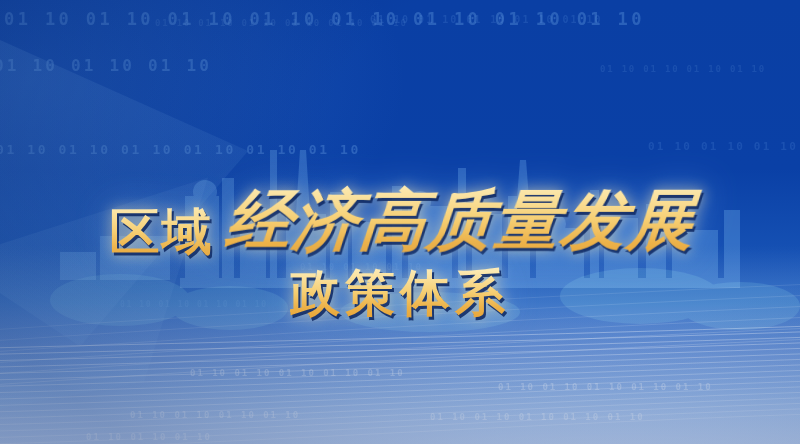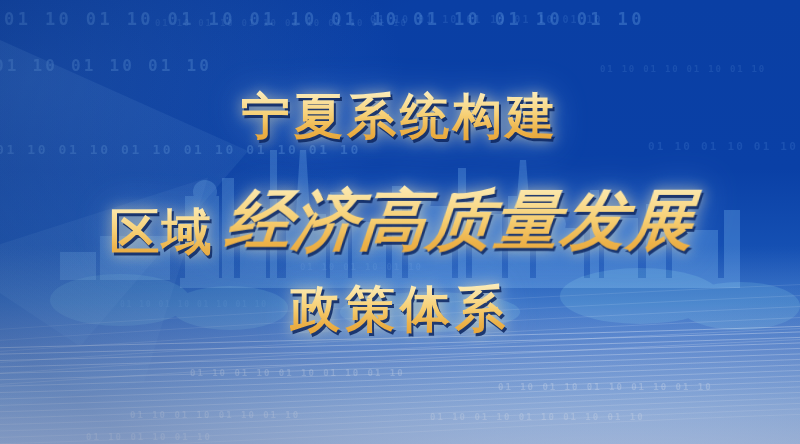--- a/index.html
+++ b/index.html
@@ -132,21 +132,21 @@
     font-family:"DejaVu Sans","Liberation Sans",sans-serif;
   }
   #line2 .mid{
     font-size:66px; font-weight:700; letter-spacing:1px;
     font-style:italic;
     font-family:"DejaVu Serif","Liberation Serif",serif;
     padding:0 12px;
     transform:skewX(-5deg);
   }
 
-  #line3{ top:276px; }
+  #line3{ top:260px; }
   #line3 .gold{
     font-size:50px;
     font-weight:700;
     letter-spacing:5px;
     font-family:"DejaVu Sans","Liberation Sans",sans-serif;
   }
 </style>
 </head>
 <body>
 
@@ -240,23 +240,20 @@
       <div class="binlow" style="left: 498px; top: 382px;">01 10 01 10 01 10 01 10 01 10</div>
       <div class="binlow" style="left: 130px; top: 410px;">01 10 01 10 01 10 01 10</div>
       <div class="binlow" style="left: 430px; top: 412px;">01 10 01 10 01 10 01 10 01 10</div>
       <div class="binlow" style="left: 86px; top: 432px;">01 10 01 10 01 10</div>
     </div>
 
   <div class="layer" id="vignette"></div>
 
   <div id="titleblock">
 
-    <div class="tline" id="line1">
-      <span class="gold">宁夏系统构建</span>
-    </div>
 
     <div class="tline" id="line2">
       <span class="seg side gold">区域</span>
       <span class="seg mid gold">经济高质量发展</span>
     </div>
 
     <div class="tline" id="line3">
       <span class="gold">政策体系</span>
     </div>
 

